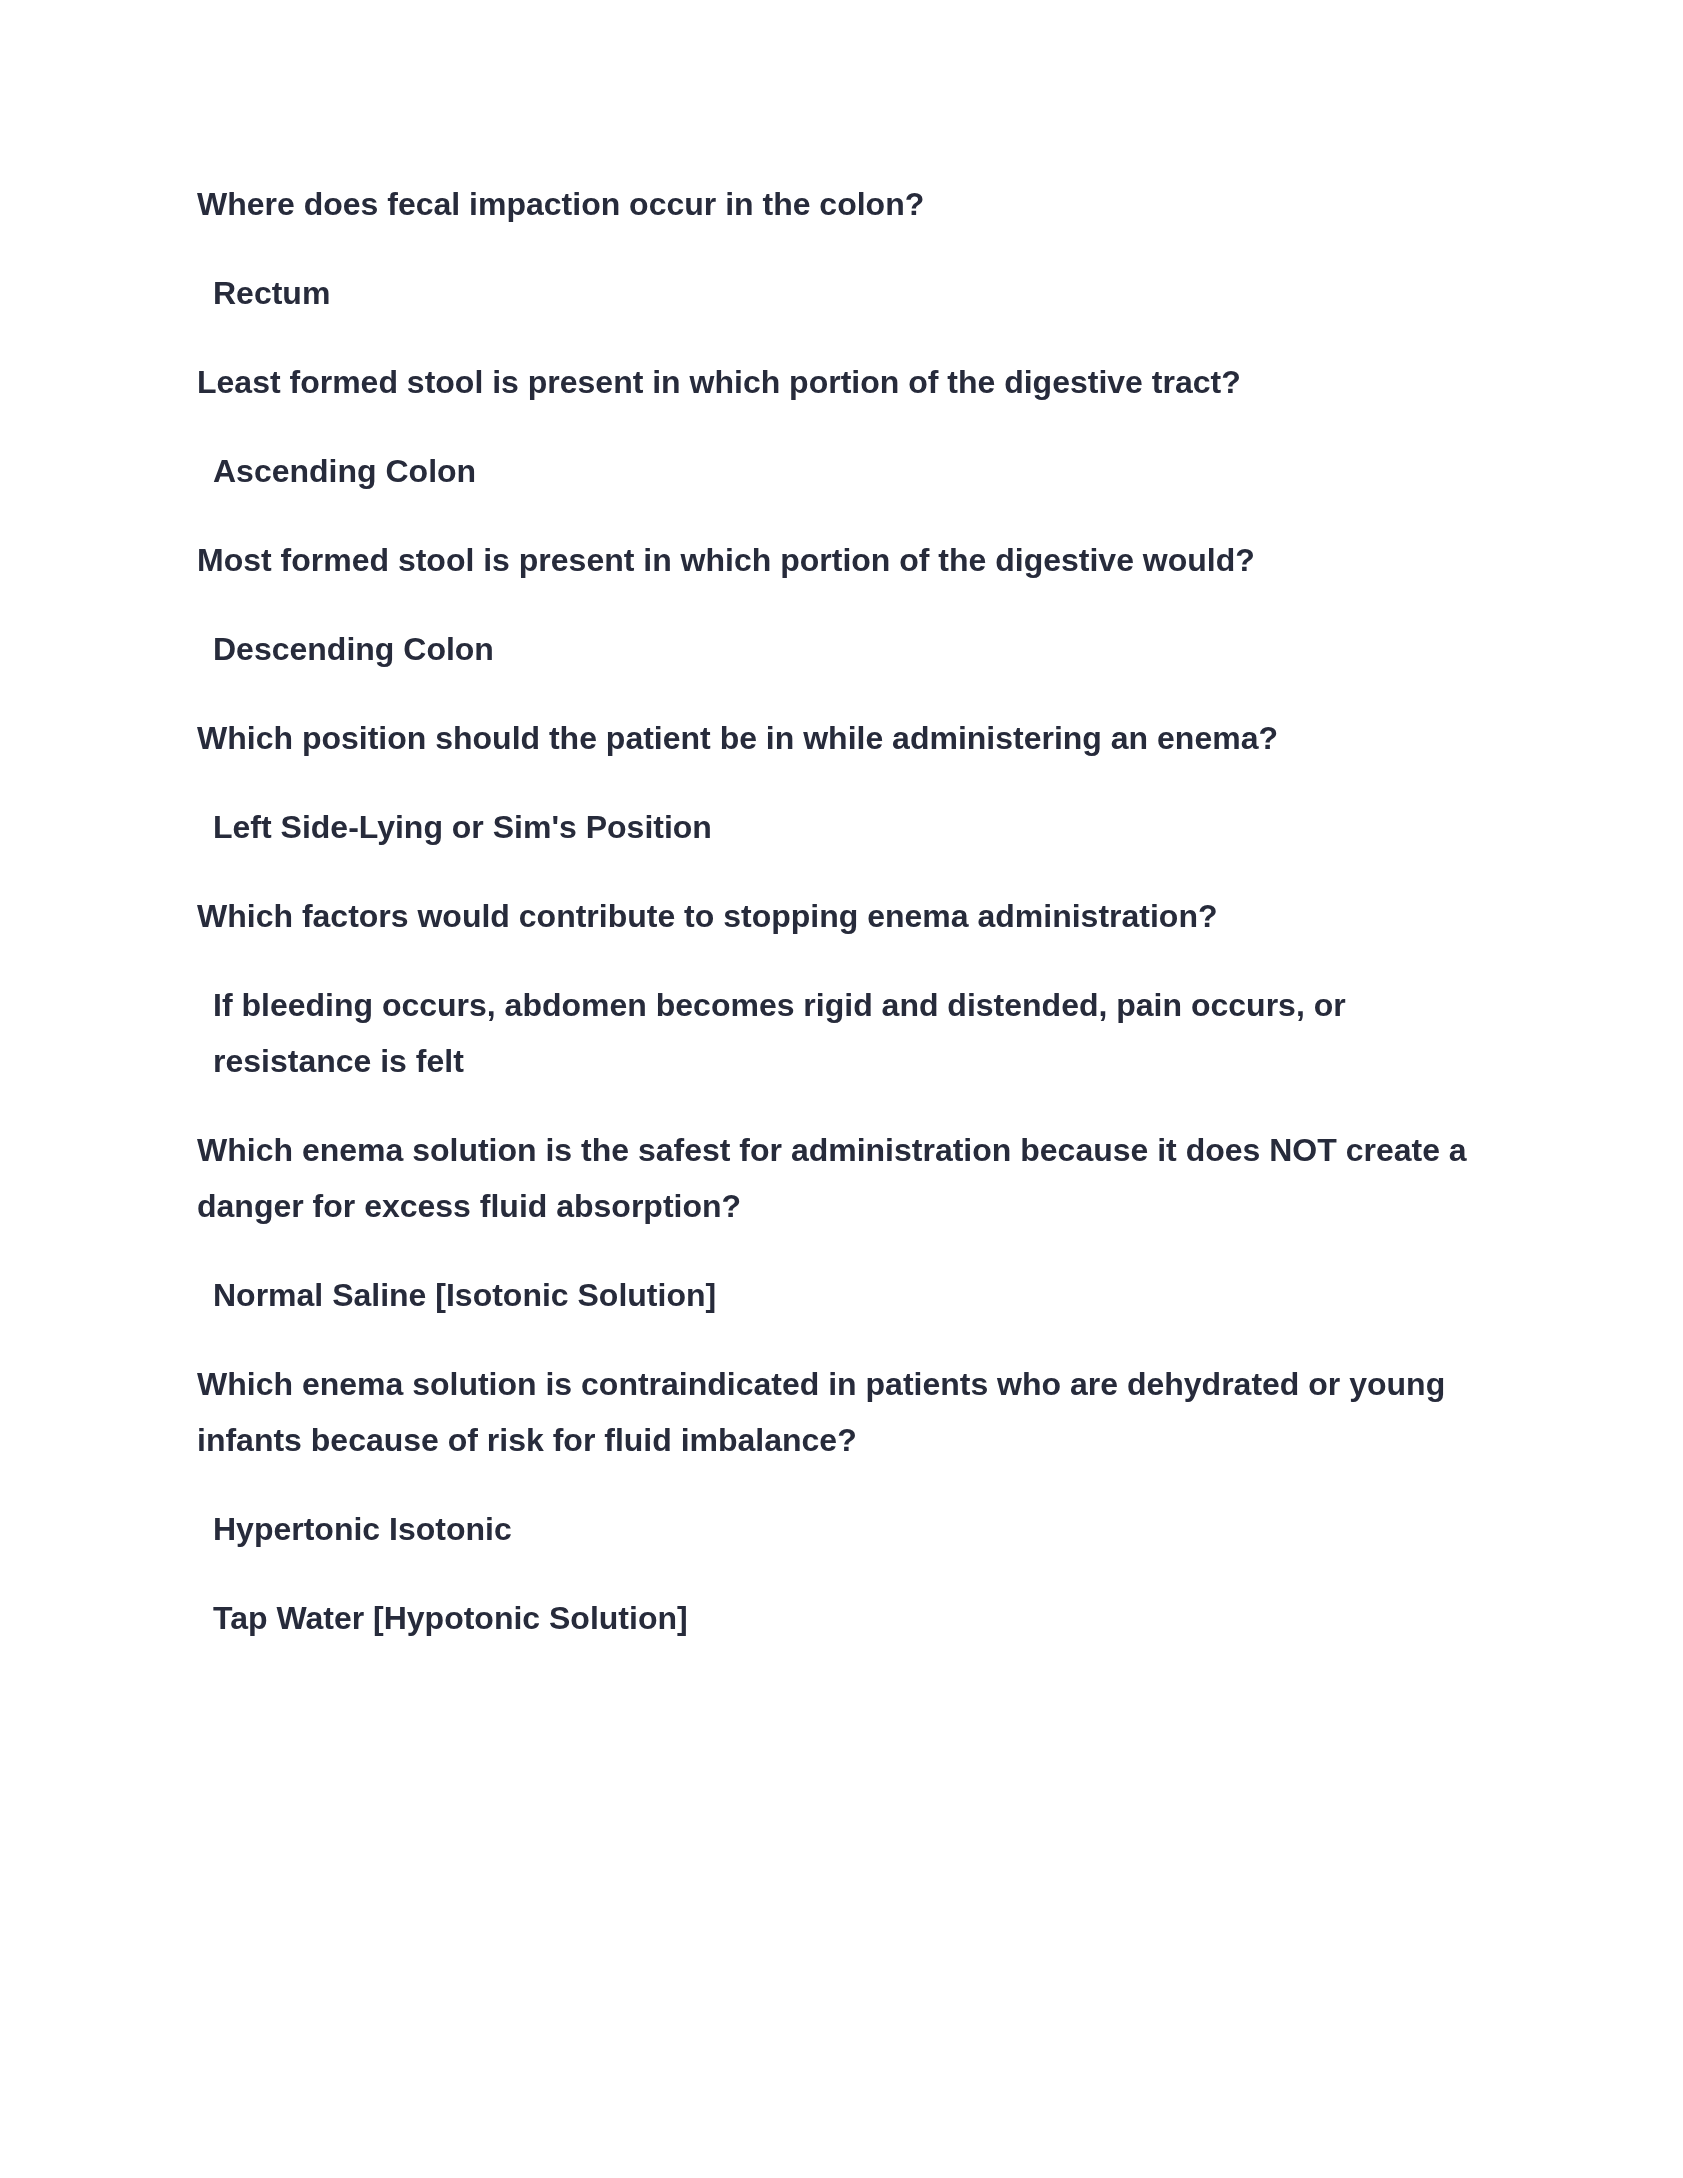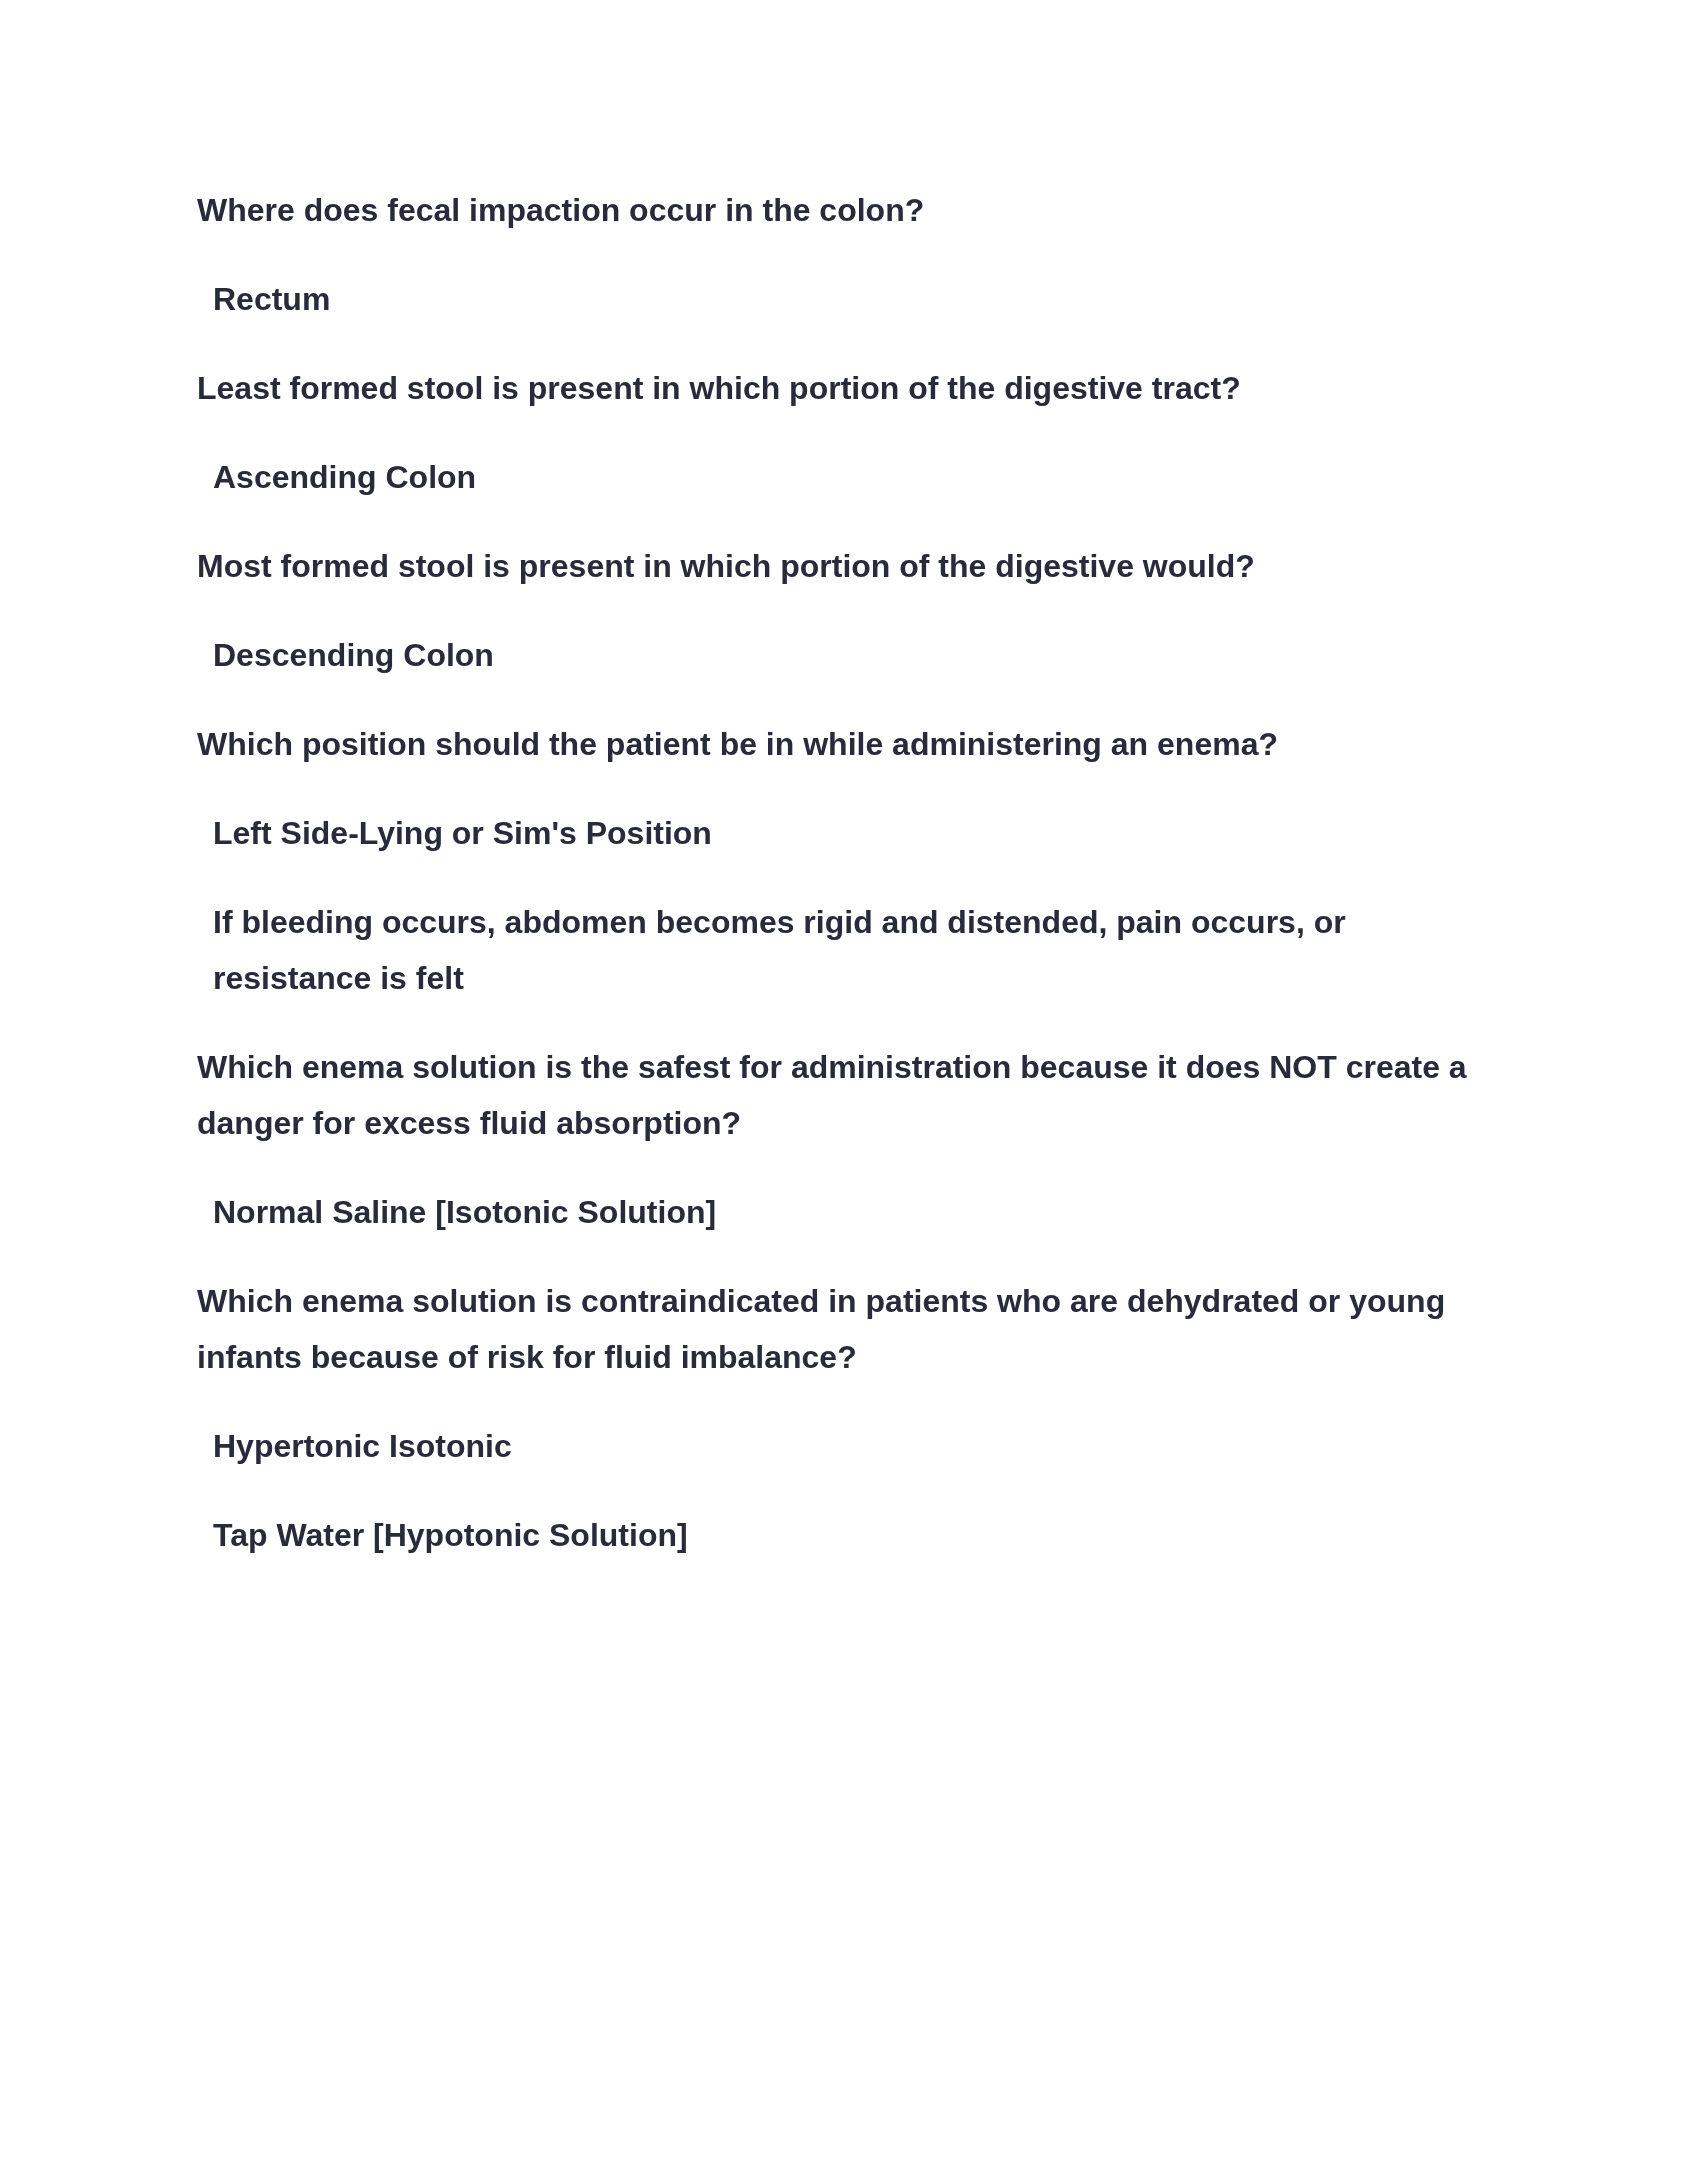--- a/index.html
+++ b/index.html
@@ -9,21 +9,21 @@
     }
     body {
       width: 1683px;
       height: 2178px;
       position: relative;
       overflow: hidden;
     }
     .page {
       position: absolute;
       left: 197px;
-      top: 182px;
+      top: 176px;
       width: 1292px;
       font-family: "Liberation Sans", sans-serif;
       font-size: 32px;
       line-height: 56px;
       color: var(--text-color, #272b3b);
     }
     .qa-item { margin: 0; }
     .question {
       font-weight: bold;
       margin: 0 0 33px 0;
@@ -52,20 +52,21 @@
     <p class="question">Most formed stool is present in which portion of the digestive would?</p>
     <p class="answer">Descending Colon</p>
   </div>
 
   <div class="qa-item">
     <p class="question">Which position should the patient be in while administering an enema?</p>
     <p class="answer">Left Side-Lying or Sim's Position</p>
   </div>
 
   <div class="qa-item">
+    <p class="question">Which factors would contribute to stopping enema administration?</p>
     <p class="answer">If bleeding occurs, abdomen becomes rigid and distended, pain occurs, or resistance is felt</p>
   </div>
 
   <div class="qa-item">
     <p class="question">Which enema solution is the safest for administration because it does NOT create a danger for excess fluid absorption?</p>
     <p class="answer">Normal Saline [Isotonic Solution]</p>
   </div>
 
   <div class="qa-item">
     <p class="question">Which enema solution is contraindicated in patients who are dehydrated or young infants because of risk for fluid imbalance?</p>

